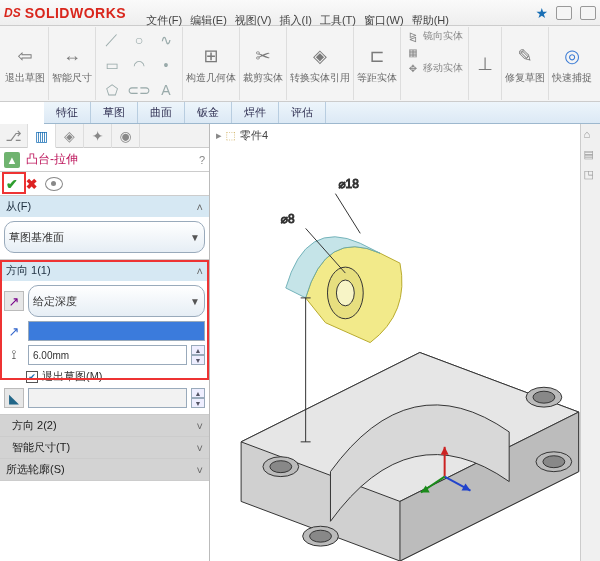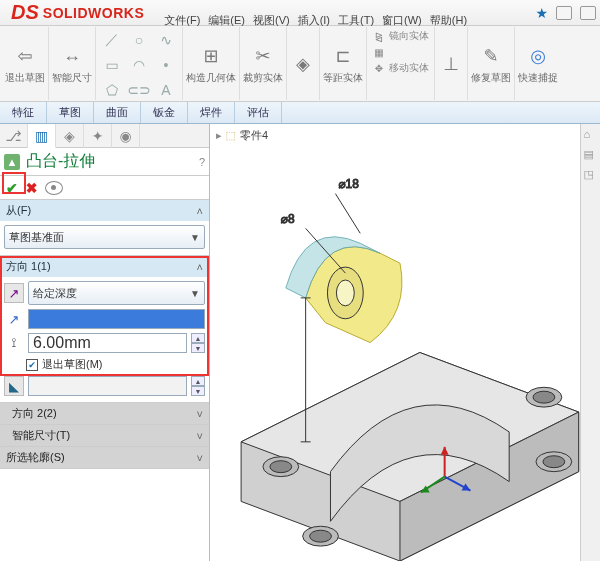--- a/index.html
+++ b/index.html
@@ -1,77 +1,77 @@
 <!DOCTYPE html>
 <html><head>
 <meta charset="utf-8">
 <style>
 * { box-sizing: border-box; margin: 0; padding: 0; font-family: "Microsoft YaHei", Arial, sans-serif; }
 body { width: 600px; height: 561px; background: #fff; overflow: hidden; font-size: 11px; color: #333; }
 
 
 .titlebar { height: 26px; background: linear-gradient(#fafafa,#eee); display: flex; align-items: center; padding: 0 4px; border-bottom: 1px solid #ccc; }
-.logo-ds { color: #d9261c; font-weight: bold; font-style: italic; font-size: 20px; margin-right: 4px; margin-left: 7px; }
+.logo-ds { color: #d9261c; font-weight: bold; font-style: italic; font-size: 12px; margin-right: 4px; }
 .logo-sw { color: #d9261c; font-weight: bold; font-size: 14px; letter-spacing: .5px; }
 .titlebar .menus { margin-left: 20px; display: flex; gap: 8px; color: #444; margin-top: 16px; }
 .titlebar .menus span { cursor: default; }
 .titlebar .rbtns { margin-left: auto; display: flex; gap: 8px; align-items: center; }
 .pin { color: #1a6fb5; font-size: 14px; }
 .box { width: 16px; height: 14px; border: 1px solid #999; background: #f5f5f5; border-radius: 2px; }
 
 
 .ribbon { height: 76px; background: #f4f4f4; border-bottom: 1px solid #ccc; display: flex; padding: 1px 2px; }
 .rgrp { border-right: 1px solid #ddd; padding: 1px 3px; display: flex; flex-direction: column; align-items: center; font-size: 10px; color: #6a6a6a; }
 .rgrp.big { justify-content: center; gap: 2px; }
 .ric { width: 26px; height: 26px; display: flex; align-items: center; justify-content: center; font-size: 18px; color: #7a7a7a; }
 .rsmall { display: grid; grid-template-columns: repeat(3, 26px); grid-auto-rows: 24px; gap: 1px; }
 .rsmall div { display:flex; align-items:center; justify-content:center; color:#9aa; font-size:14px; }
 .rlines { display:flex; flex-direction:column; gap:2px; color:#888; font-size:10px; align-items:flex-start; padding:1px 2px; }
 .rlines div { display:flex; align-items:center; gap:3px; }
 .ricon { width:14px; height:14px; display:inline-flex; align-items:center; justify-content:center; color:#888; }
 
 
-.tabs { height: 22px; background: linear-gradient(#edf5fb,#dce9f5); border-bottom: 1px solid #9db8ce; display: flex; }
+.tabs { height: 22px; background: linear-gradient(#edf5fb,#dce9f5); border-bottom: 1px solid #9db8ce; display: flex; margin-left: 44px; }
 .tab { padding: 3px 12px; border-right: 1px solid #b8cde0; color: #335; cursor: default; }
 
 
 .main { display:flex; height: calc(561px - 26px - 76px - 22px); }
 .leftpanel { width: 210px; border-right: 1px solid #bbb; background:#fff; display:flex; flex-direction:column; overflow:hidden; }
 .viewport { flex:1; position:relative; background:#fff; }
 
 
 .fmtabs { height: 24px; display:flex; border-bottom:1px solid #ccc; background:#f2f2f2; }
 .fmtabs div { width:28px; height:24px; display:flex; align-items:center; justify-content:center; color:#888; border-right:1px solid #ddd; font-size:14px; }
 .fmtabs .active { background:#fff; color:#1a6fb5; border-bottom:1px solid #fff; margin-bottom:-1px; }
 
 
 .featurehead { display:flex; align-items:center; gap:6px; padding:3px 4px; border-bottom:1px solid #ccc; }
 .featurehead .ficon { width:16px; height:16px; background:#6fb36f; display:flex; align-items:center; justify-content:center; color:#fff; font-size:11px; border-radius:2px; }
-.featurehead .fname { color:#15803d; font-size:16px; flex:1; }
+.featurehead .fname { color:#be185d; font-size:12px; flex:1; }
 .featurehead .qm { color:#888; }
 
 
 .okrow { height:24px; display:flex; align-items:center; gap:8px; padding:0 6px; border-bottom:1px solid #ccc; }
 .redmark { position:absolute; border:2px solid #e33; pointer-events:none; }
 .check { color:#2e9e2e; font-size:14px; font-weight:bold; }
 .xmark { color:#d22; font-size:14px; font-weight:bold; }
 .eye { width:18px; height:14px; border:1px solid #888; border-radius:50%; position:relative; }
 .eye:after { content:""; position:absolute; width:5px; height:5px; background:#888; border-radius:50%; left:5px; top:3px; }
 
 
 .section { border-bottom:1px solid #ccc; }
 .secthead { background:#d6e8f3; color:#234; padding:3px 6px; display:flex; align-items:center; cursor:default; }
 .secthead.dark { background:#d3d3d3; color:#222; }
 .secthead .caret { margin-left:auto; color:#666; }
 .secbody { padding:4px 4px 6px 4px; display:flex; flex-direction:column; gap:4px; }
 .rowctl { display:flex; align-items:center; gap:4px; }
 .rowctl .lic { width:20px; height:20px; display:flex; align-items:center; justify-content:center; color:#708; font-size:13px; }
-.sel { flex:1; height:24px; border:1px solid #9ab; border-radius:2px; background:linear-gradient(#fff,#e6eef5); padding:0 4px; display:flex; align-items:center; font-size:11px; color:#333;text-align:center; }
+.sel { flex:1; height:32px; border:1px solid #9ab; border-radius:10px; background:linear-gradient(#fff,#e6eef5); padding:0 4px; display:flex; align-items:center; font-size:11px; color:#333;text-align:center; }
 .sel .dd { margin-left:auto; color:#555; font-size:10px; }
-.txt { flex:1; height:20px; border:1px solid #9ab; background:#fff; padding:0 4px; display:flex; align-items:center; font-size:16px; }
+.txt { flex:1; height:20px; border:1px solid #9ab; background:#fff; padding:0 4px; display:flex; align-items:center; font-size:10px; }
 .bluef { background:#3b7bdc; }
 .spin { width:14px; display:flex; flex-direction:column; }
 .spin div { height:10px; border:1px solid #9ab; background:#eef; font-size:7px; display:flex; align-items:center; justify-content:center; color:#556; }
 .chk { display:flex; align-items:center; gap:4px; padding-left:22px; font-size:11px; }
 .chk .cb { width:12px; height:12px; border:1px solid #555; display:flex; align-items:center; justify-content:center; font-size:9px; color:#1a6fb5; background:#fff; }
 
 
 .crumb { position:absolute; top:4px; left:6px; display:flex; align-items:center; gap:4px; font-size:11px; color:#444; }
 .crumb .arrow { color:#888; }
 .model { position:absolute; top:20px; left:0; right:0; bottom:0; }
@@ -127,20 +127,21 @@
   <div class="rgrp big">
     <div class="ric">⊞</div>
     <span>构造几何体</span>
   </div>
   <div class="rgrp big">
     <div class="ric">✂</div>
     <span>裁剪实体</span>
   </div>
   <div class="rgrp big">
     <div class="ric">◈</div>
+    <span>转换实体引用</span>
   </div>
   <div class="rgrp big">
     <div class="ric">⊏</div>
     <span>等距实体</span>
   </div>
   <div class="rgrp">
     <div class="rlines">
       <div>
           <span class="ricon">⧎</span>
           <span>镜向实体</span>

